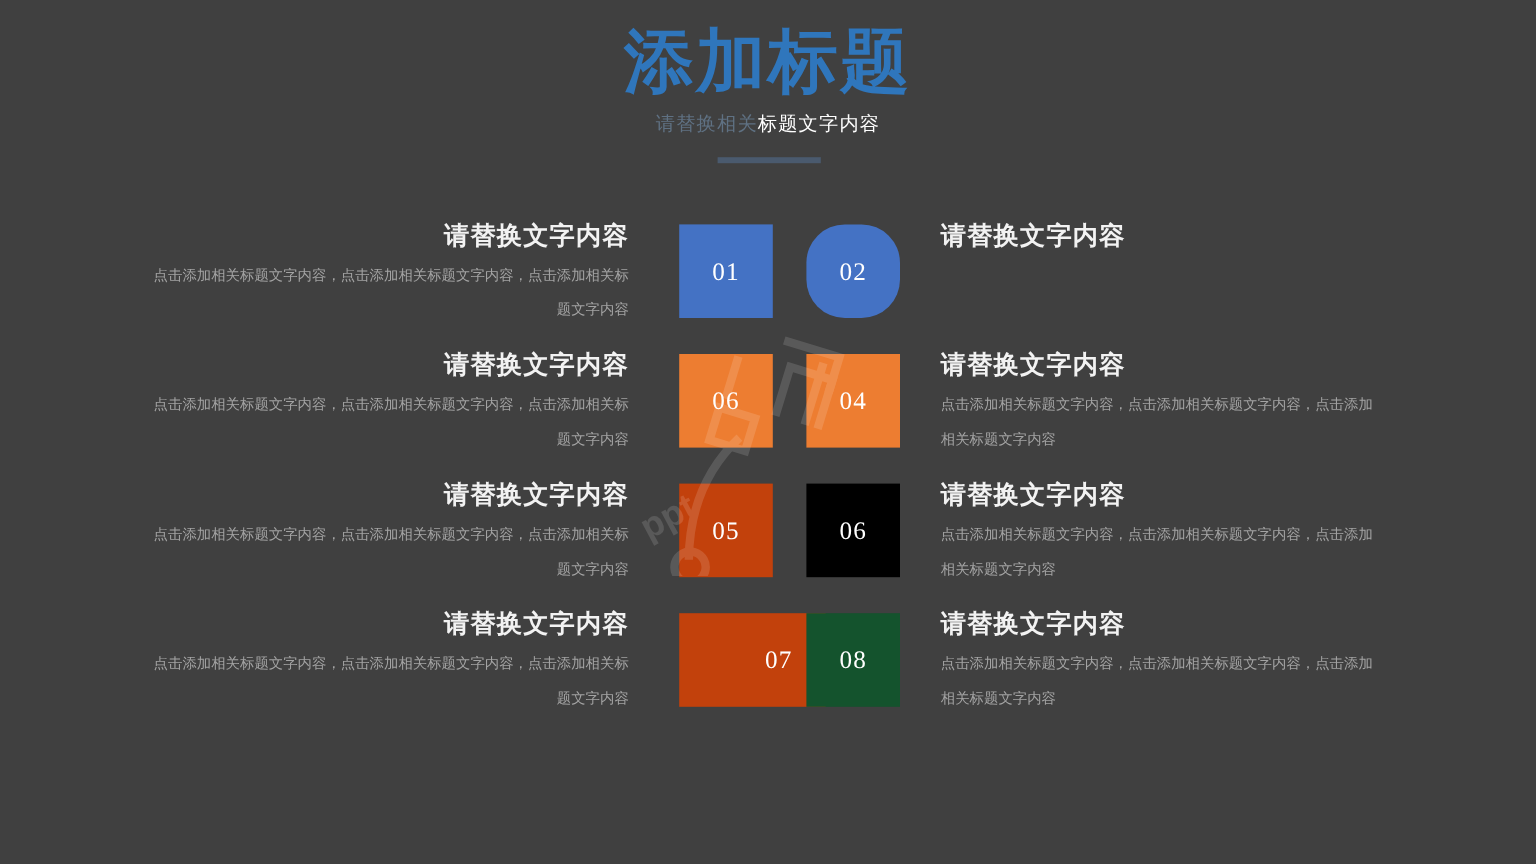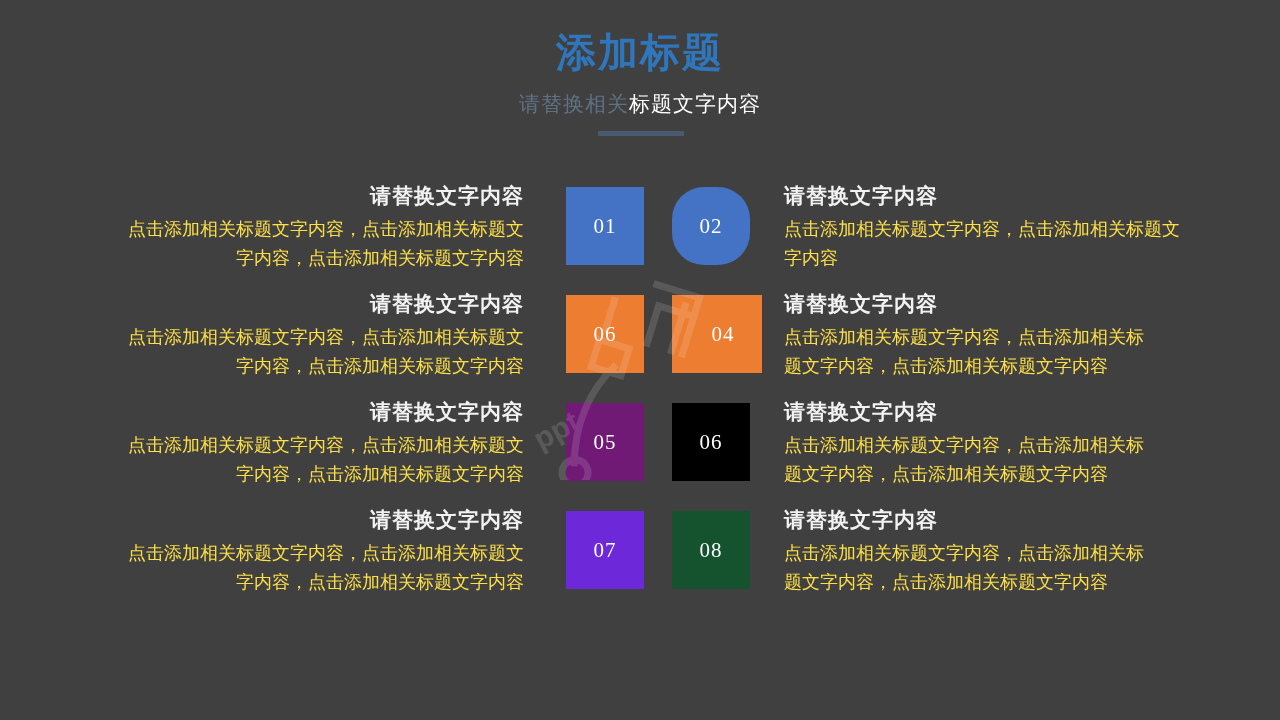--- a/index.html
+++ b/index.html
@@ -26,31 +26,31 @@
   .header {
     position: absolute;
     left: 0;
     top: 0;
     width: 1280px;
     text-align: center;
   }
   .main-title {
     margin: 0;
     padding-top: 20px;
-    font-size: 40px;
+    font-size: 58px;
     line-height: 64px;
     font-weight: 700;
     color: #2f76bc;
     letter-spacing: 2px;
     font-family: "Liberation Sans", "DejaVu Sans", sans-serif;
   }
   .sub-title {
     margin: 0;
     padding-top: 6px;
-    font-size: 21px;
+    font-size: 16px;
     line-height: 28px;
     color: #ffffff;
     font-family: "Liberation Serif", "DejaVu Serif", serif;
     letter-spacing: 1px;
   }
   .sub-title .dim {
     color: #5f7183;
   }
   .title-divider {
     position: absolute;
@@ -95,23 +95,23 @@
     font-size: 21px;
     line-height: 26px;
     font-weight: 700;
     color: #f2f2f2;
     letter-spacing: 1px;
     font-family: "Liberation Serif", "DejaVu Serif", serif;
   }
   .block-body {
     margin: 0;
     padding-top: 6px;
-    font-size: 18px;
+    font-size: 12px;
     line-height: 29px;
-    color: #fde047;
+    color: #a3a3a3;
     font-family: "Liberation Serif", "DejaVu Serif", serif;
   }
 
   
   .square {
     position: absolute;
     top: 14px;
     width: 78px;
     height: 78px;
     display: flex;
@@ -152,56 +152,55 @@
 
     <div class="row">
       <div class="text-block left">
         <div class="block-heading">请替换文字内容</div>
         <div class="block-body">点击添加相关标题文字内容，点击添加相关标题文字内容，点击添加相关标题文字内容</div>
       </div>
       <div class="square slot-a" style="background-color: rgb(68, 114, 196); text-align: center;">01</div>
       <div class="square slot-b" style="background-color: rgb(68, 114, 196); border-radius: 32px;">02</div>
       <div class="text-block right">
         <div class="block-heading">请替换文字内容</div>
-        <div class="block-body">点击添加相关标题文字内容，点击添加相关标题文字内容</div>
       </div>
     </div>
 
     <div class="row narrow">
       <div class="text-block left">
         <div class="block-heading">请替换文字内容</div>
         <div class="block-body">点击添加相关标题文字内容，点击添加相关标题文字内容，点击添加相关标题文字内容</div>
       </div>
       <div class="square slot-a" style="background-color: rgb(237, 125, 49);">06</div>
-      <div class="square slot-b" style="background-color: rgb(237, 125, 49); padding-left: 12px;">04</div>
+      <div class="square slot-b" style="background-color: rgb(237, 125, 49);">04</div>
       <div class="text-block right">
         <div class="block-heading">请替换文字内容</div>
         <div class="block-body">点击添加相关标题文字内容，点击添加相关标题文字内容，点击添加相关标题文字内容</div>
       </div>
     </div>
 
     <div class="row narrow">
       <div class="text-block left">
         <div class="block-heading">请替换文字内容</div>
         <div class="block-body">点击添加相关标题文字内容，点击添加相关标题文字内容，点击添加相关标题文字内容</div>
       </div>
-      <div class="square slot-a" style="background-color: #701a75;">05</div>
+      <div class="square slot-a" style="background-color: #c2410c;">05</div>
       <div class="square slot-b" style="background-color: #000000;">06</div>
       <div class="text-block right">
         <div class="block-heading">请替换文字内容</div>
         <div class="block-body">点击添加相关标题文字内容，点击添加相关标题文字内容，点击添加相关标题文字内容</div>
       </div>
     </div>
 
     <div class="row narrow">
       <div class="text-block left">
         <div class="block-heading">请替换文字内容</div>
         <div class="block-body">点击添加相关标题文字内容，点击添加相关标题文字内容，点击添加相关标题文字内容</div>
       </div>
-      <div class="square slot-a" style="background-color: #6d28d9;">07</div>
+      <div class="square slot-a" style="background-color: #c2410c; padding-left: 44px;">07</div>
       <div class="square slot-b" style="background-color: #14532d;">08</div>
       <div class="text-block right">
         <div class="block-heading">请替换文字内容</div>
         <div class="block-body">点击添加相关标题文字内容，点击添加相关标题文字内容，点击添加相关标题文字内容</div>
       </div>
     </div>
 
   </div>
 
   <div class="watermark">

